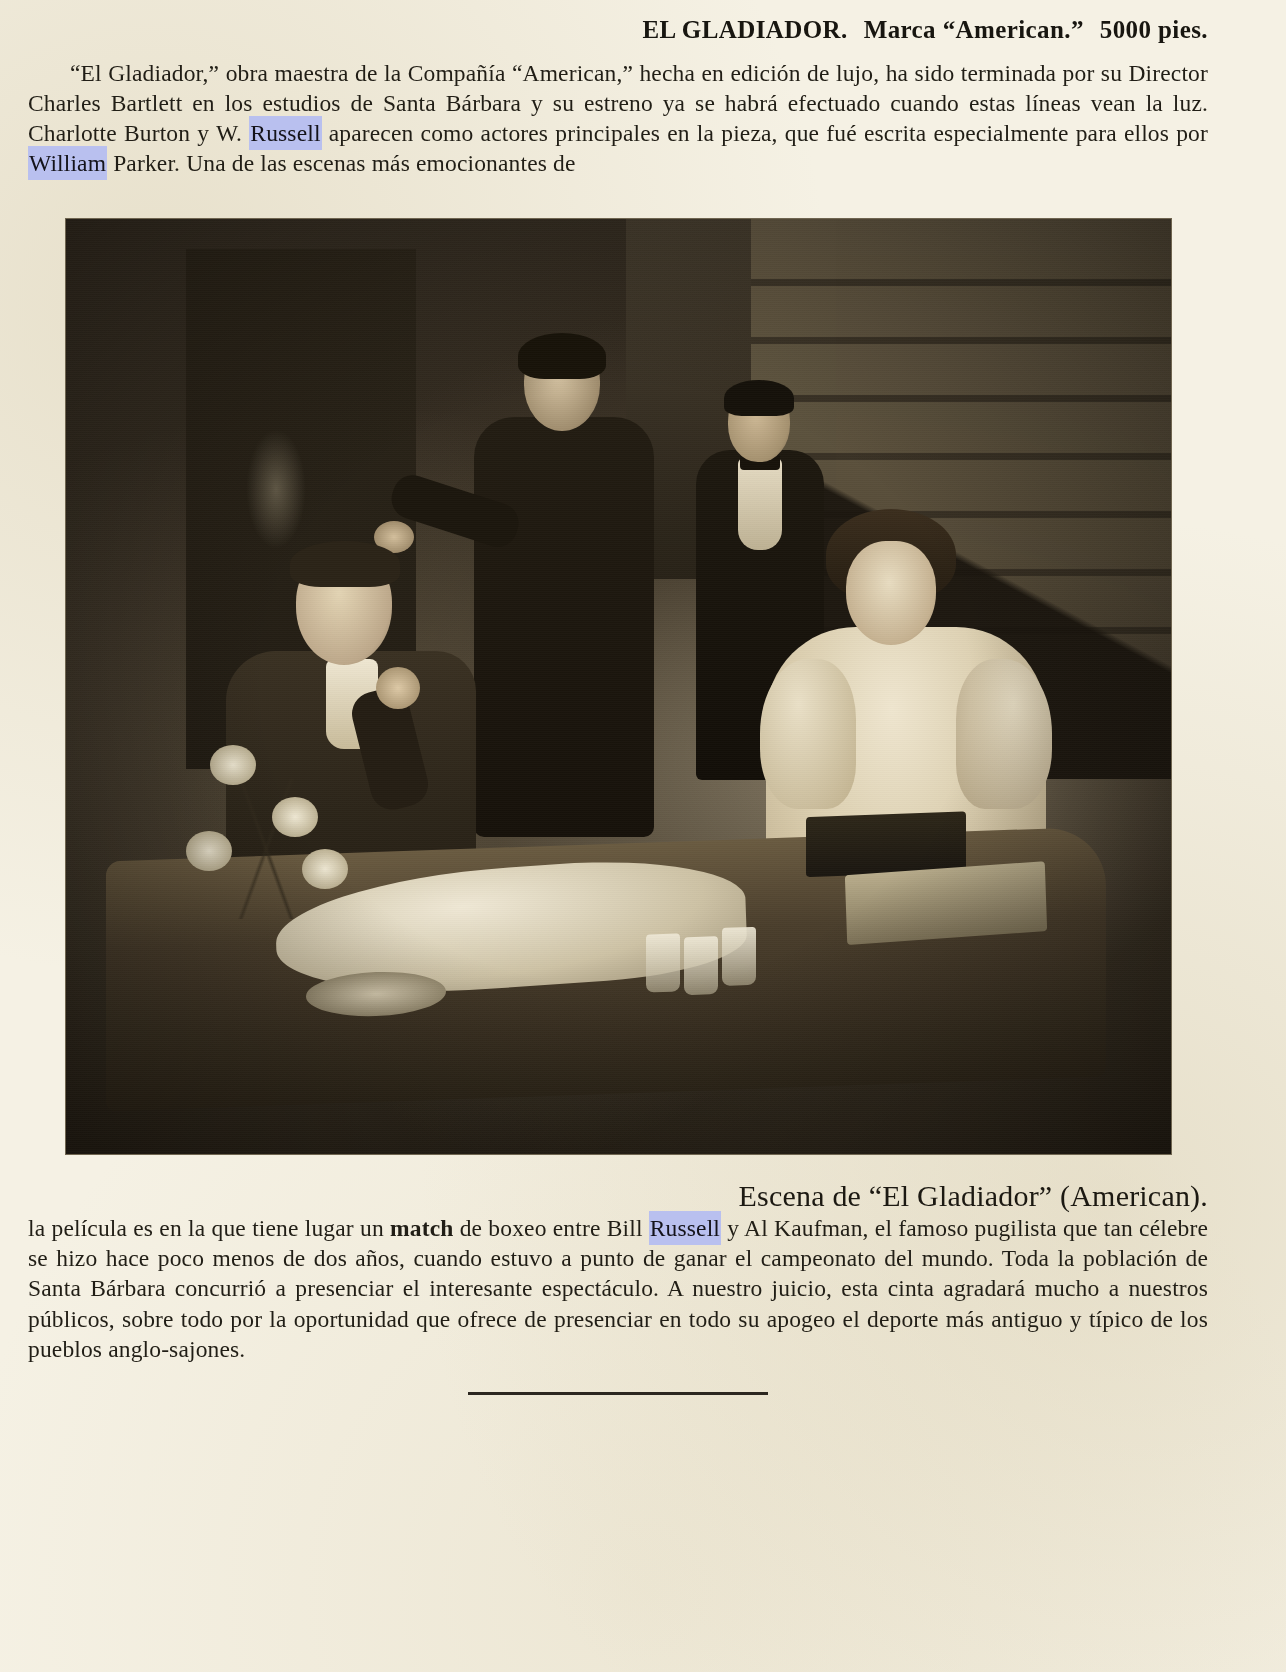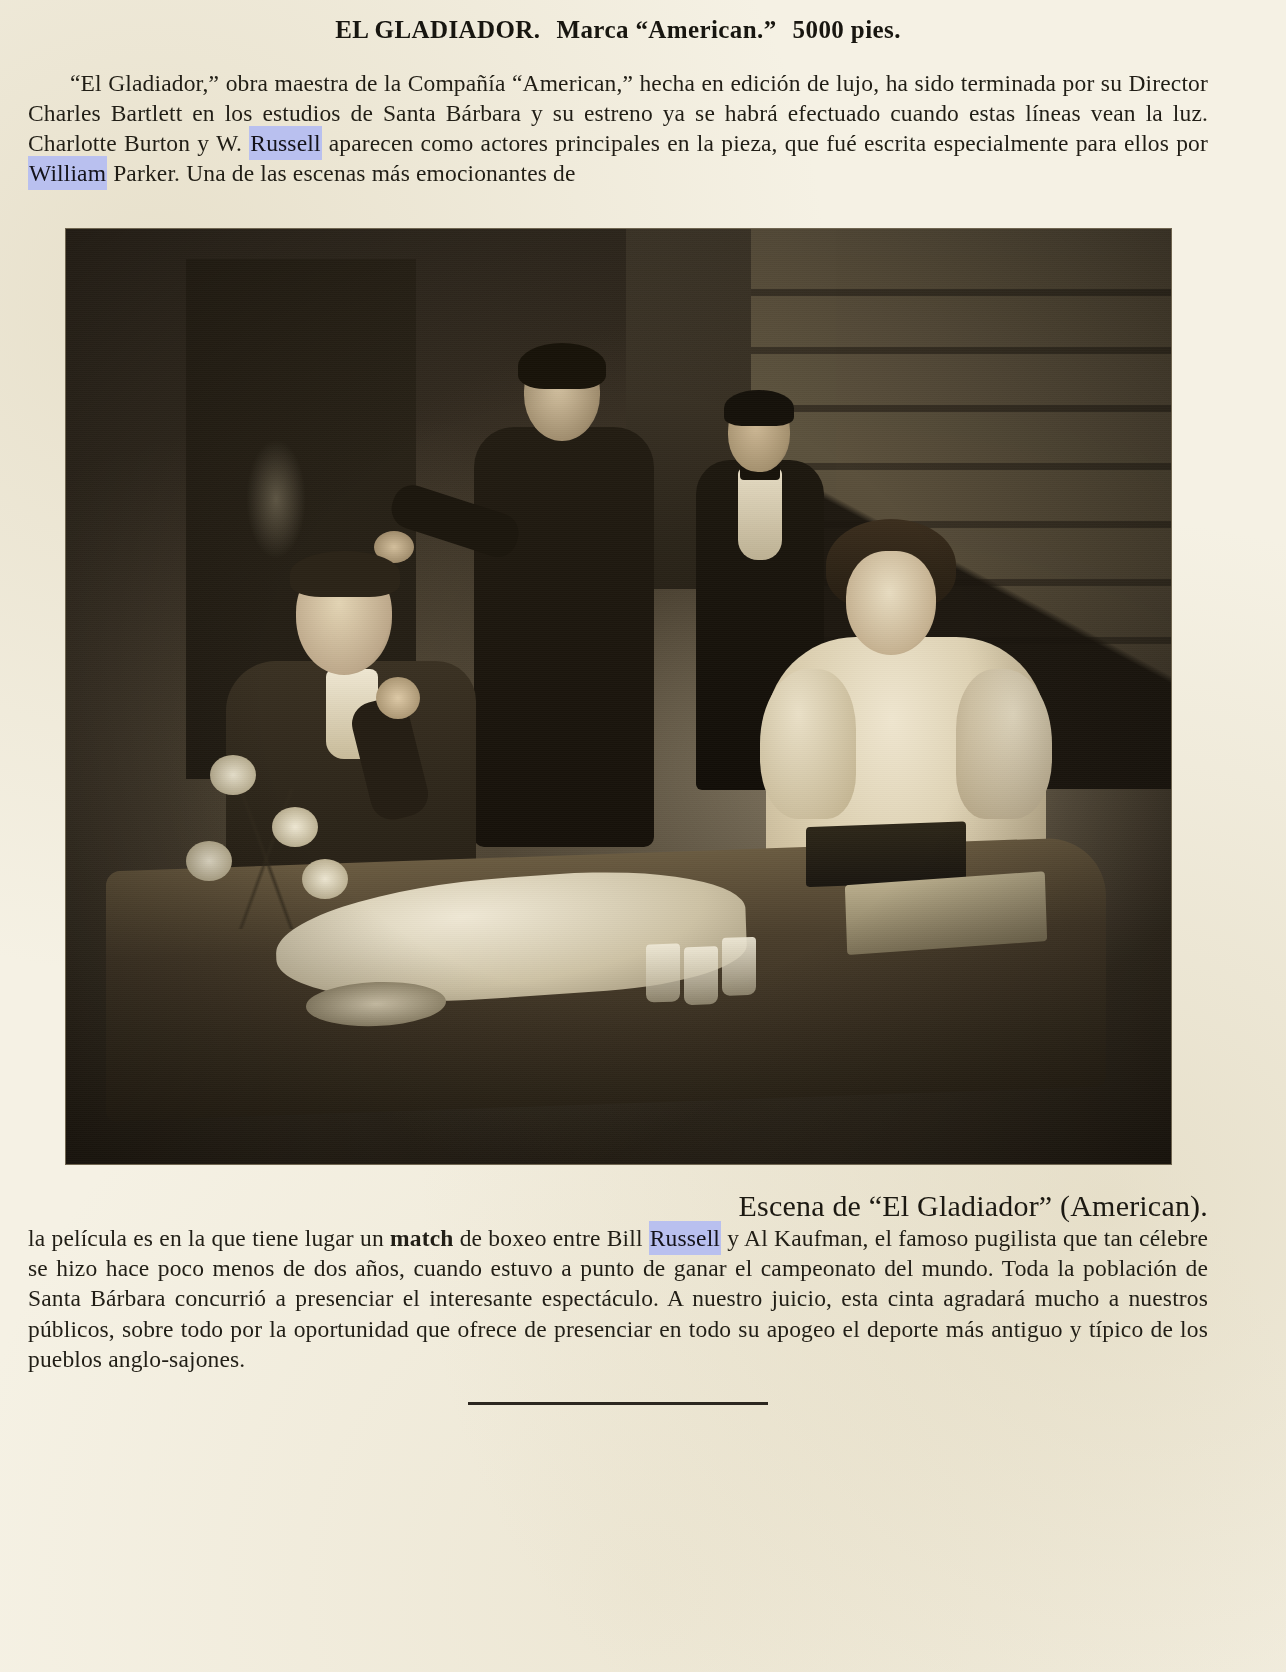--- a/index.html
+++ b/index.html
@@ -30,22 +30,22 @@
     position: absolute;
     left: 28px;
     top: 8px;
     width: 1180px;
   }
   h1.headline {
     font-family: "Liberation Serif", serif;
     font-weight: bold;
     font-size: 25px;
     letter-spacing: 0.4px;
-    text-align: center;
-    margin: 8px 0 24px 0;
+    text-align: right;
+    margin: 8px 0 14px 0;
     color: #181610;
   }
   h1.headline .sp {
     display: inline-block;
     width: 16px;
   }
   p.body-text {
     font-family: "Liberation Serif", serif;
     font-size: 23.5px;
     line-height: 1.28;

